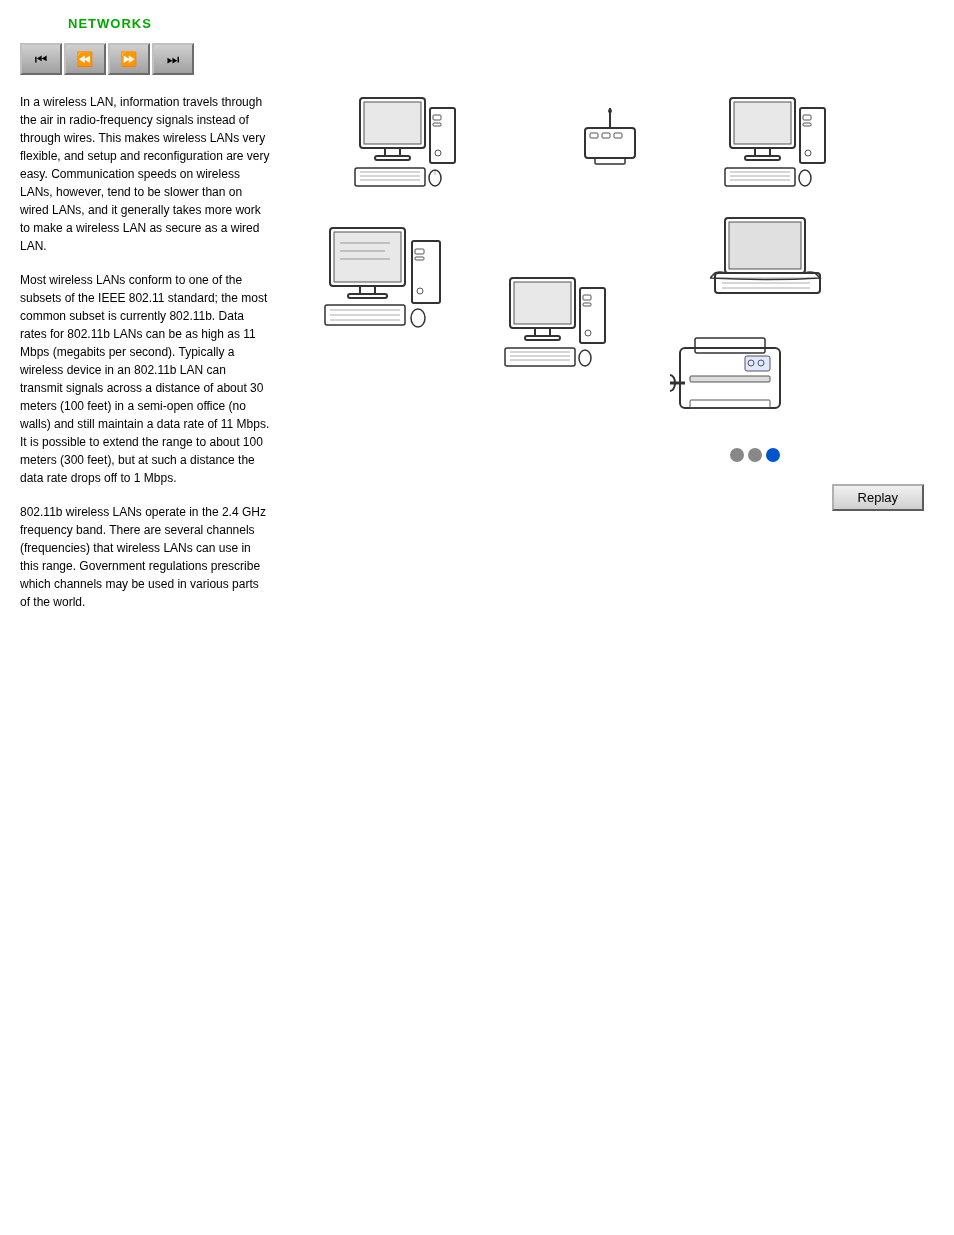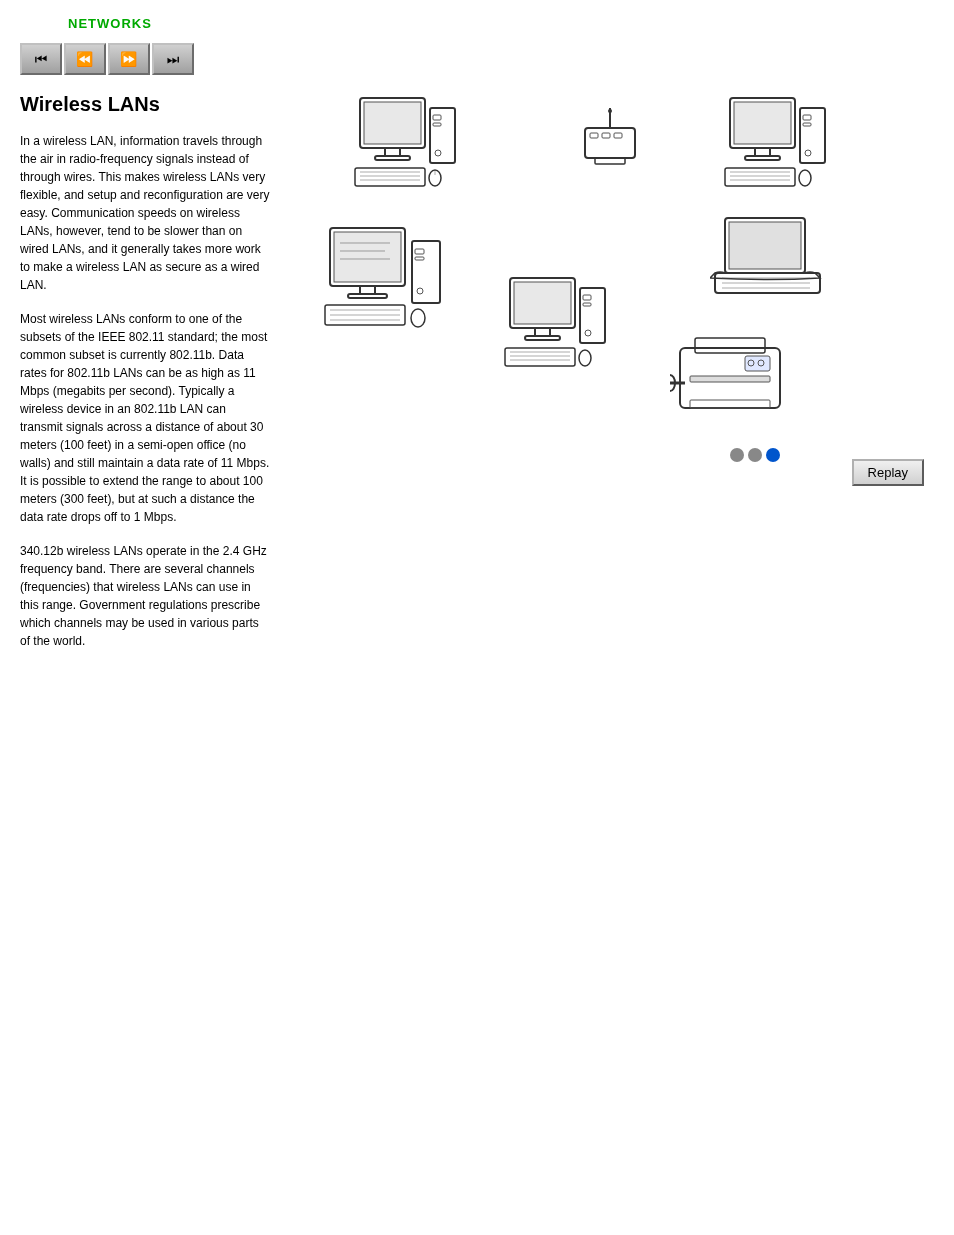--- a/index.html
+++ b/index.html
@@ -80,23 +80,23 @@
       height: 420px;
     }
 
     .device-item {
       position: absolute;
     }
 
     
     .replay-btn {
       position: absolute;
-      bottom: 27px;
+      bottom: 2px;
       right: 10px;
-      padding: 4px 14px;
+      padding: 4px 24px;
       background: linear-gradient(to bottom, #f0f0f0, #d0d0d0);
       border: 2px outset #b0b0b0;
       font-family: Arial, sans-serif;
       font-size: 13px;
       cursor: pointer;
       color: #000;
     }
 
     
     .dots-indicator {
@@ -120,25 +120,24 @@
 
 <div class="nav-controls">
   <button class="nav-btn">⏮</button>
   <button class="nav-btn">⏪</button>
   <button class="nav-btn">⏩</button>
   <button class="nav-btn">⏭</button>
 </div>
 
 <div class="main-layout">
   <div class="left-panel">
-    <h1 class="section-title">Wireless LANs</h1>
 
     <p class="body-text">In a wireless LAN, information travels through the air in radio-frequency signals instead of through wires. This makes wireless LANs very flexible, and setup and reconfiguration are very easy. Communication speeds on wireless LANs, however, tend to be slower than on wired LANs, and it generally takes more work to make a wireless LAN as secure as a wired LAN.</p>
     <p class="body-text">Most wireless LANs conform to one of the subsets of the IEEE 802.11 standard; the most common subset is currently 802.11b. Data rates for 802.11b LANs can be as high as 11 Mbps (megabits per second). Typically a wireless device in an 802.11b LAN can transmit signals across a distance of about 30 meters (100 feet) in a semi-open office (no walls) and still maintain a data rate of 11 Mbps. It is possible to extend the range to about 100 meters (300 feet), but at such a distance the data rate drops off to 1 Mbps.</p>
-    <p class="body-text">340.12b wireless LANs operate in the 2.4 GHz frequency band. There are several channels (frequencies) that wireless LANs can use in this range. Government regulations prescribe which channels may be used in various parts of the world.</p>
+    <p class="body-text">802.11b wireless LANs operate in the 2.4 GHz frequency band. There are several channels (frequencies) that wireless LANs can use in this range. Government regulations prescribe which channels may be used in various parts of the world.</p>
   </div>
 
   <div class="right-panel">
     <div class="diagram-area">
 
       <div class="device-item" style="top: 0; left: 60px;">
         <svg width="110" height="100" viewBox="0 0 110 100">
 
           <rect x="10" y="5" width="65" height="50" rx="3" fill="none" stroke="#333" stroke-width="2"></rect>
           <rect x="14" y="9" width="57" height="42" fill="#e8e8e8" stroke="#555" stroke-width="1"></rect>

